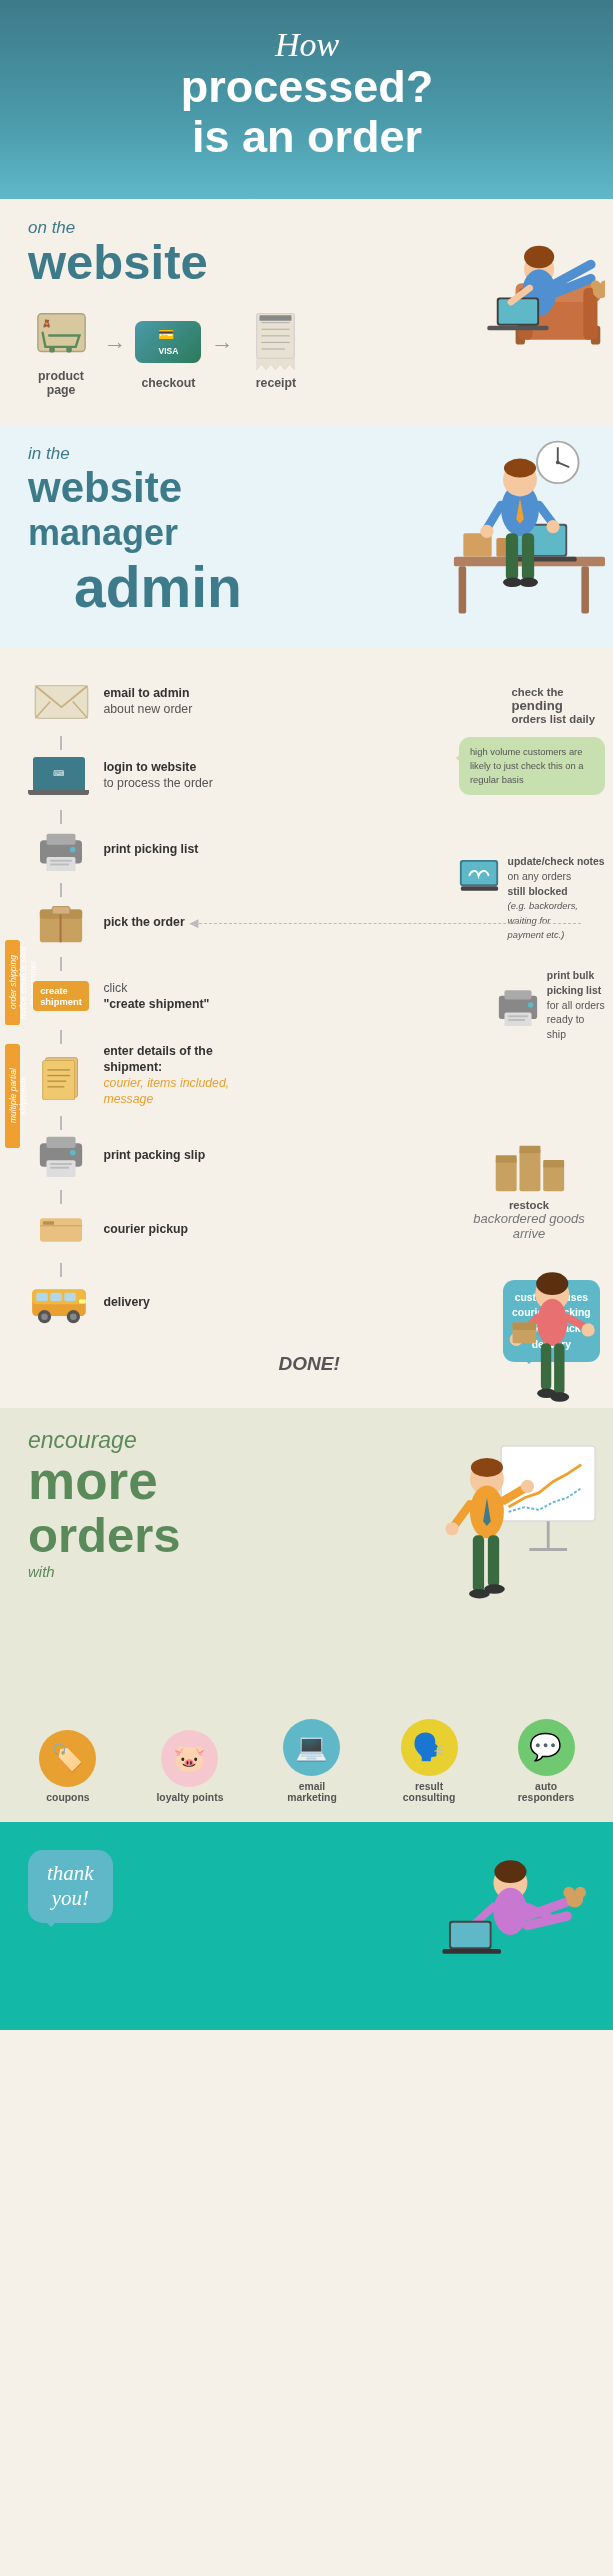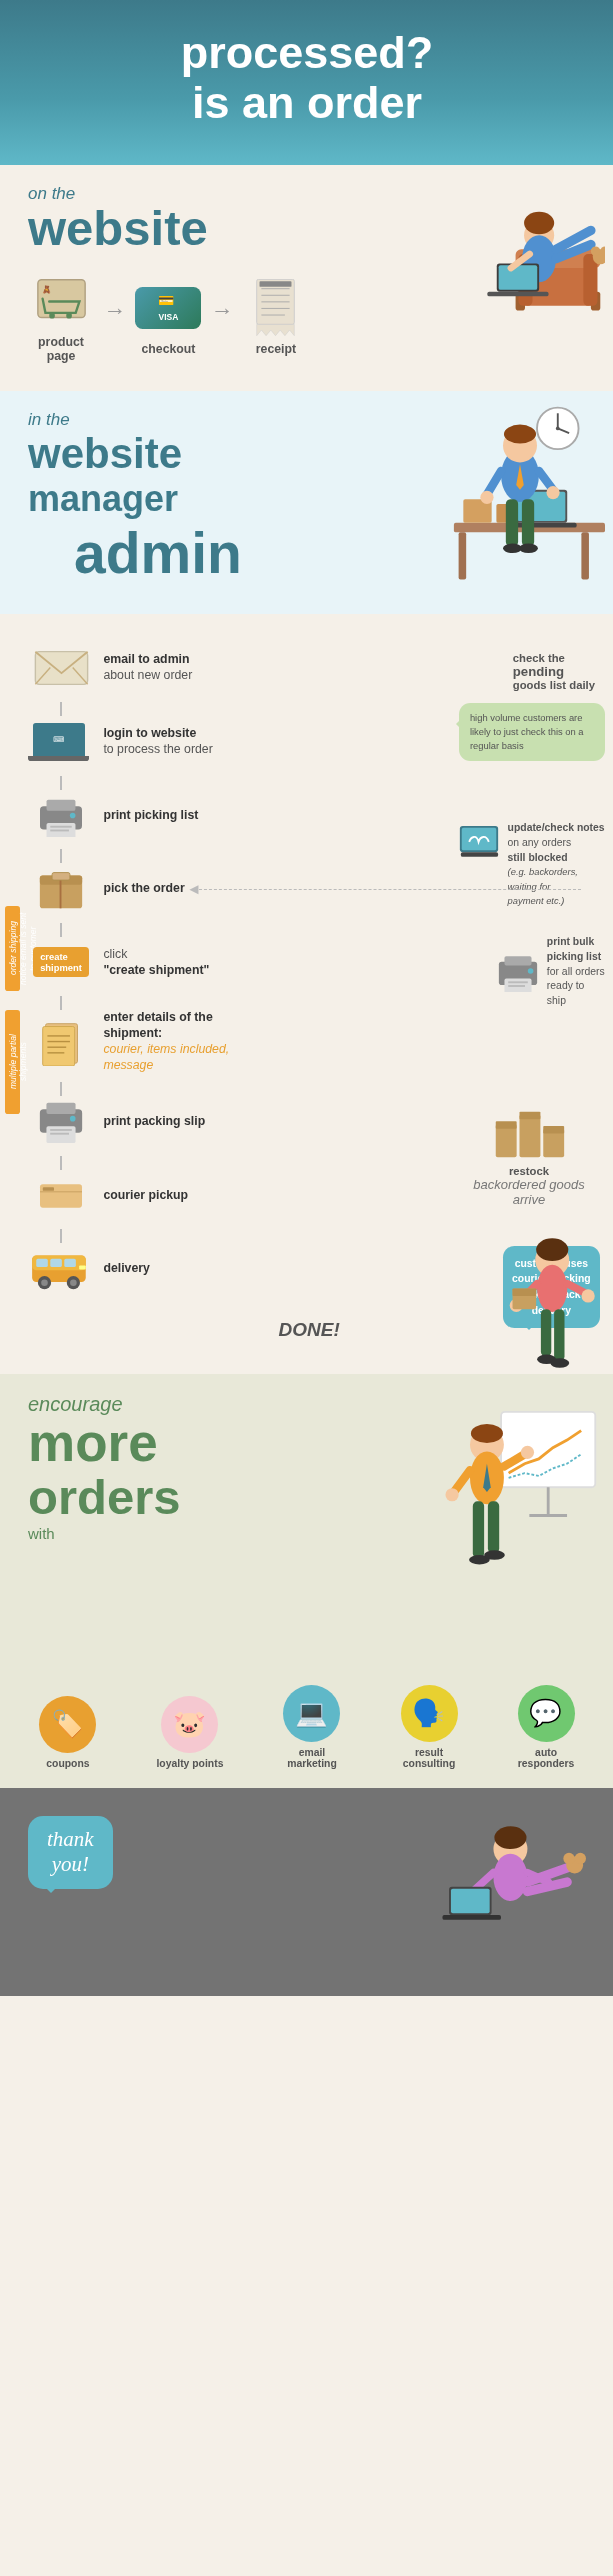--- a/index.html
+++ b/index.html
@@ -160,35 +160,36 @@
     }
 
     
     .section-encourage {
       background: #e8e8d8;
       padding: 19px 28px 9.4px;
       text-align: left;
     }
     .encourage-label {
       font-style: italic;
-      font-size: 20px;
+      font-size: 23px;
       color: #5a8a5a;
     }
     .encourage-title {
       font-size: 53px;
       font-weight: bold;
       color: #5a8a5a;
       line-height: 1;
     }
     .encourage-sub {
       font-size: 26.4px;
       color: #5a8a5a;
       font-weight: bold;
     }
     .encourage-with {
+      font-style: italic;
       font-size: 15px;
       color: #5a8a5a;
     }
 
     
     .icons-row {
       display: flex;
       justify-content: space-around;
       align-items: flex-end;
       padding: 9.4px 9.4px 19px;
@@ -337,20 +338,21 @@
     }
 
     .process-section-inner {
       padding: 0 23.6px 0 28px;
     }
   </style>
 </head>
 <body>
 
 <div class="header">
+  <div class="header-how">How</div>
   <div class="header-main">processed?</div>
   <div class="header-main">is an order</div>
 </div>
 
 <div class="section-website">
   <div>
     <span class="section-label">on the</span>
   </div>
   <div class="section-title-large">website</div>
 
@@ -505,21 +507,21 @@
           <line x1="2" y1="40" x2="18" y2="22" stroke="#c8b080" stroke-width="1.5"></line>
           <line x1="58" y1="40" x2="42" y2="22" stroke="#c8b080" stroke-width="1.5"></line>
         </svg>
       </div>
       <div class="step-text">
         <strong>email to admin</strong><br>about new order
       </div>
     </div>
 
     <div style="position:absolute; right:19px; top:9.4px; max-width:151px;">
-      <div style="font-size:11.3px; font-weight:bold; color:#555; margin-bottom:4.7px;">check the<br><span style="font-size:13.2px;">pending</span><br><strong>goods list daily</strong></div>
+      <div style="font-size:11.3px; font-weight:bold; color:#555; margin-bottom:4.7px;">check the<br><span style="font-size:13.2px;">pending</span><br><strong>orders list daily</strong></div>
     </div>
 
     <div style="position:absolute; right:9.4px; top:61px; max-width:146px;">
       <div class="note-balloon">high volume customers are likely to just check this on a regular basis</div>
     </div>
 
     <div class="step-connector"></div>
 
     <div class="step-row">
       <div class="step-icon-box">
@@ -804,21 +806,21 @@
     <div class="icon-circle" style="background:#e8d030;">🗣️</div>
     <div class="icon-label" style="white-space:pre-line;text-align:center;">result<br>consulting</div>
   </div>
 
   <div class="icon-item">
     <div class="icon-circle" style="background:#70c870;">💬</div>
     <div class="icon-label" style="white-space:pre-line;text-align:center;">auto<br>responders</div>
   </div>
 </div>
 
-<div class="section-thankyou" style="background:#737373; min-height:208px; position:relative; display:flex; align-items:flex-end; justify-content:flex-start; padding:28px;">
+<div class="section-thankyou" style="background:#14b8a6; min-height:208px; position:relative; display:flex; align-items:flex-end; justify-content:flex-start; padding:28px;">
 
   <div style="position:absolute;right:28px;top:9.4px;">
     <svg width="170" height="189" viewBox="0 0 180 200">
 
       <circle cx="100" cy="55" r="18" fill="#f5c8a0"></circle>
       <ellipse cx="100" cy="85" rx="18" ry="25" fill="#c878d0"></ellipse>
 
       <ellipse cx="100" cy="43" rx="17" ry="12" fill="#5a3010"></ellipse>
 
       <line x1="82" y1="80" x2="60" y2="100" stroke="#c878d0" stroke-width="8" stroke-linecap="round"></line>

